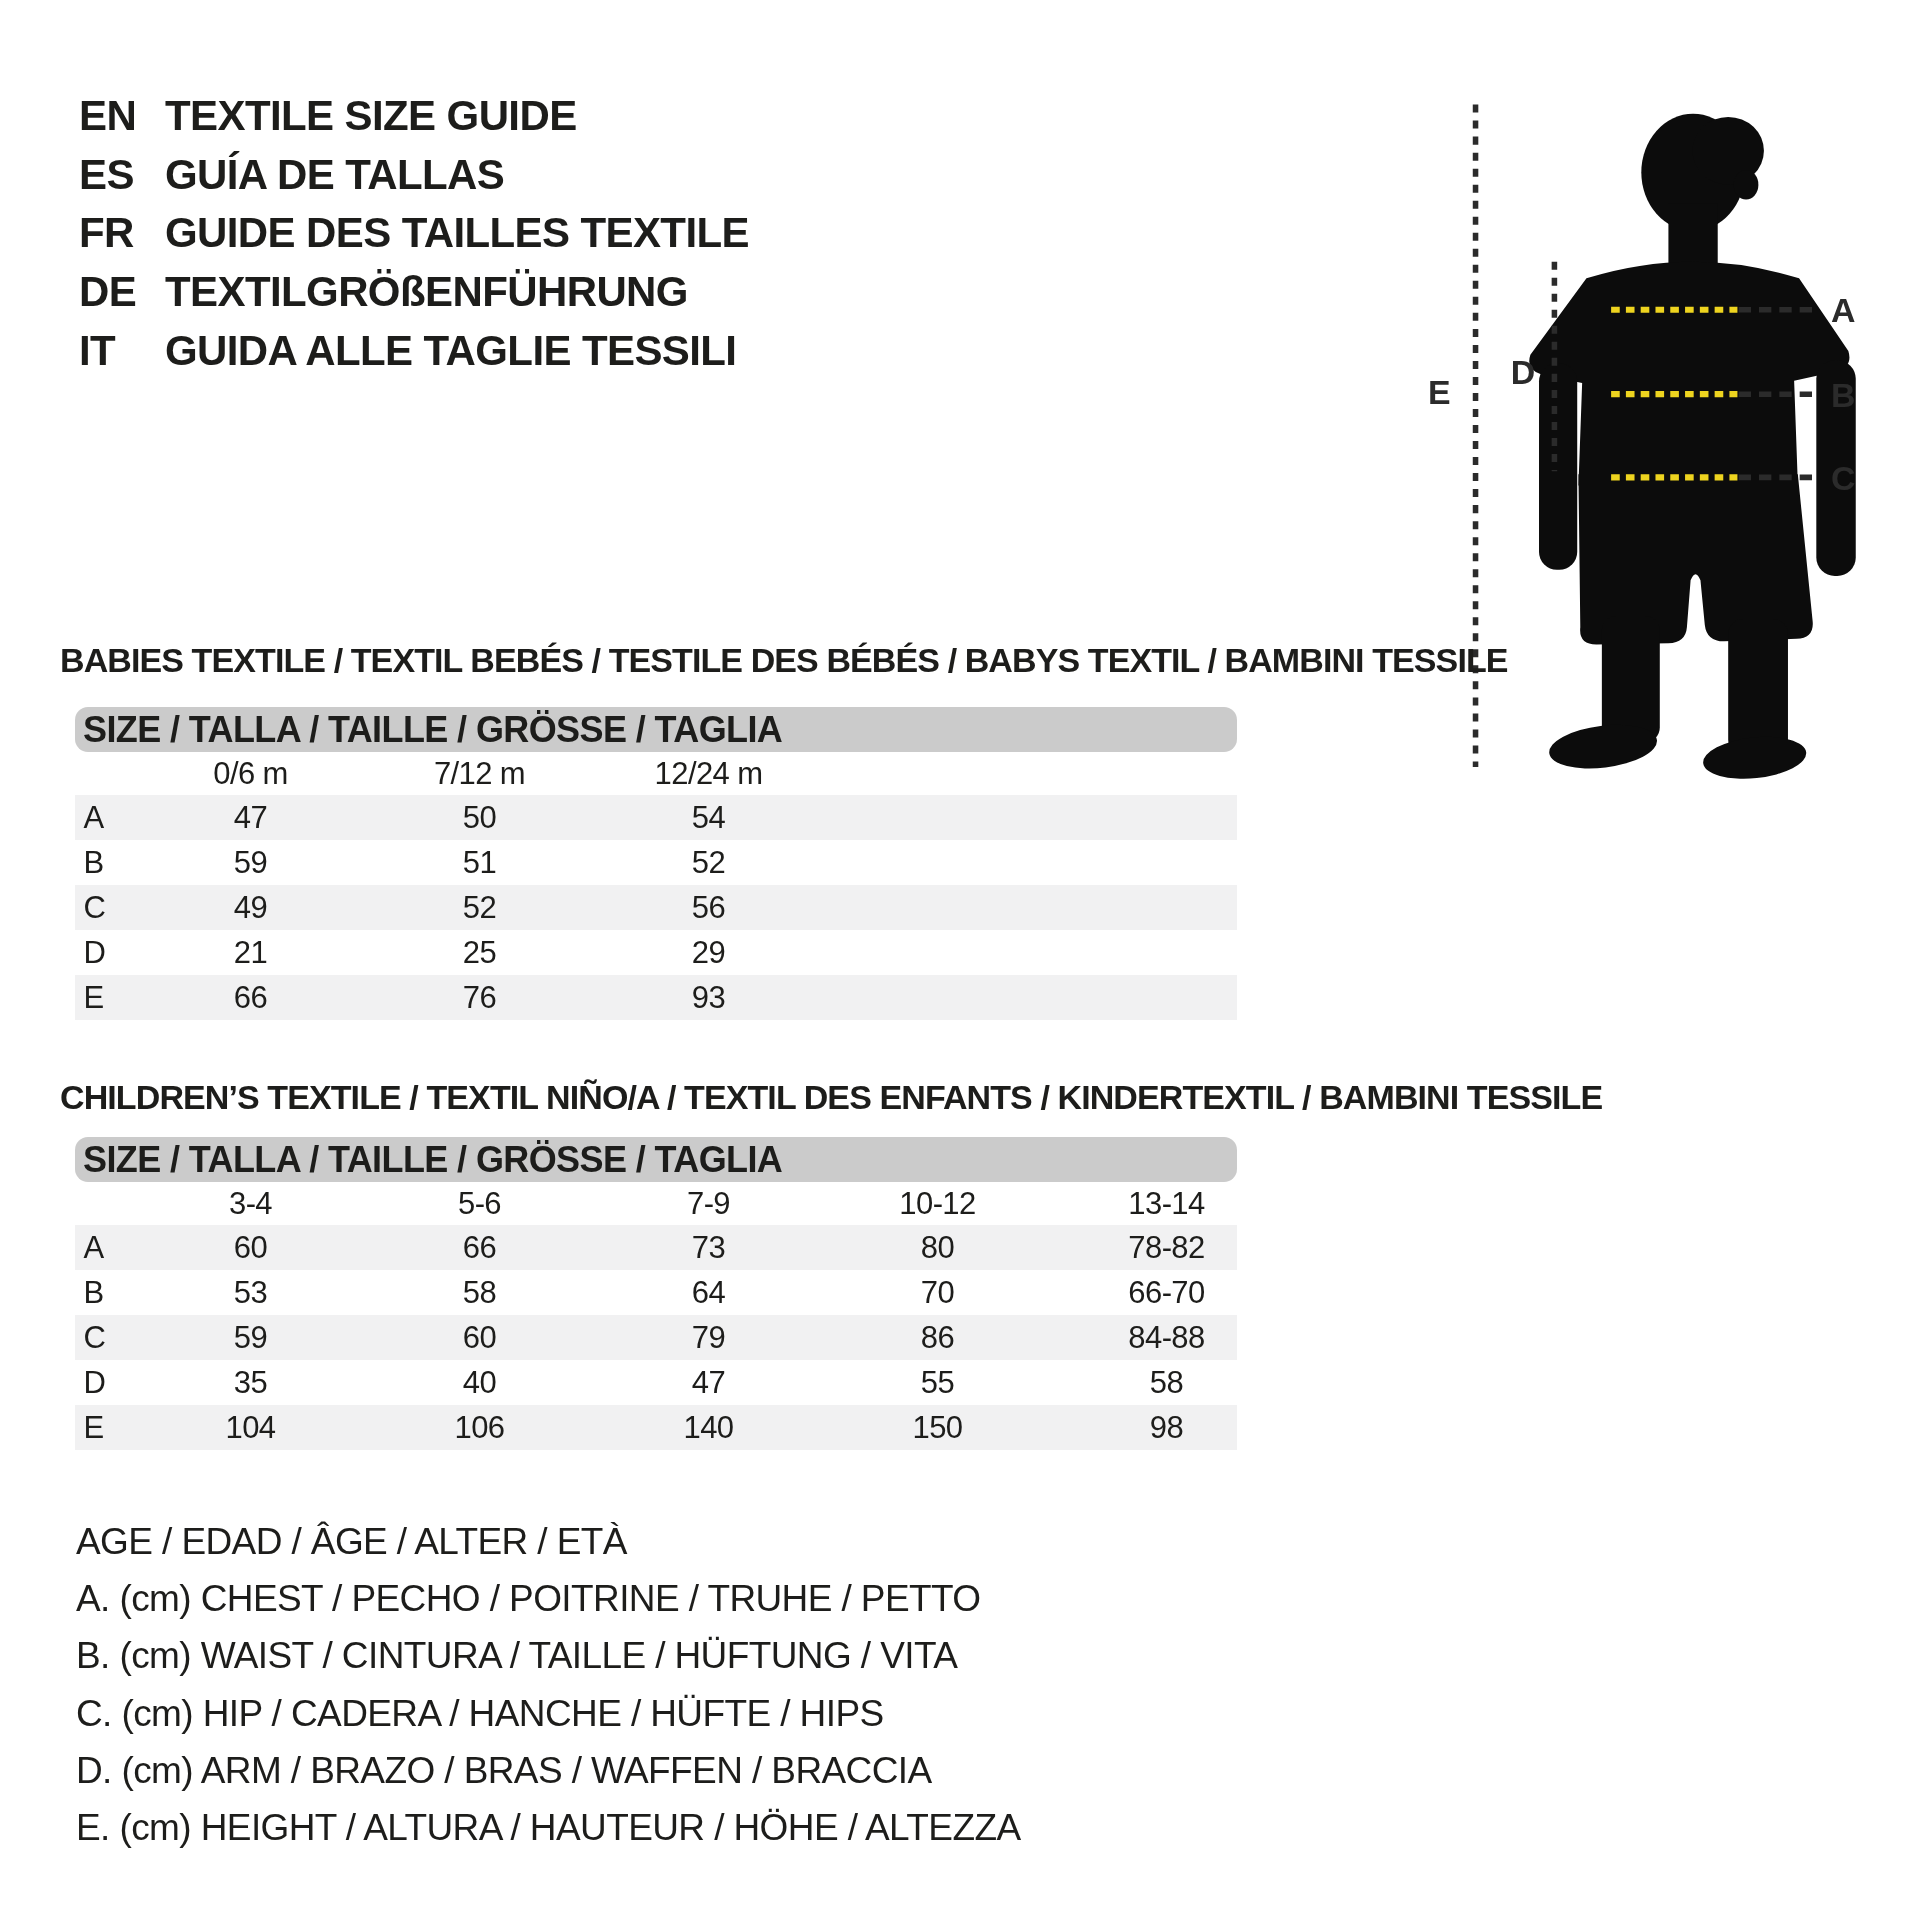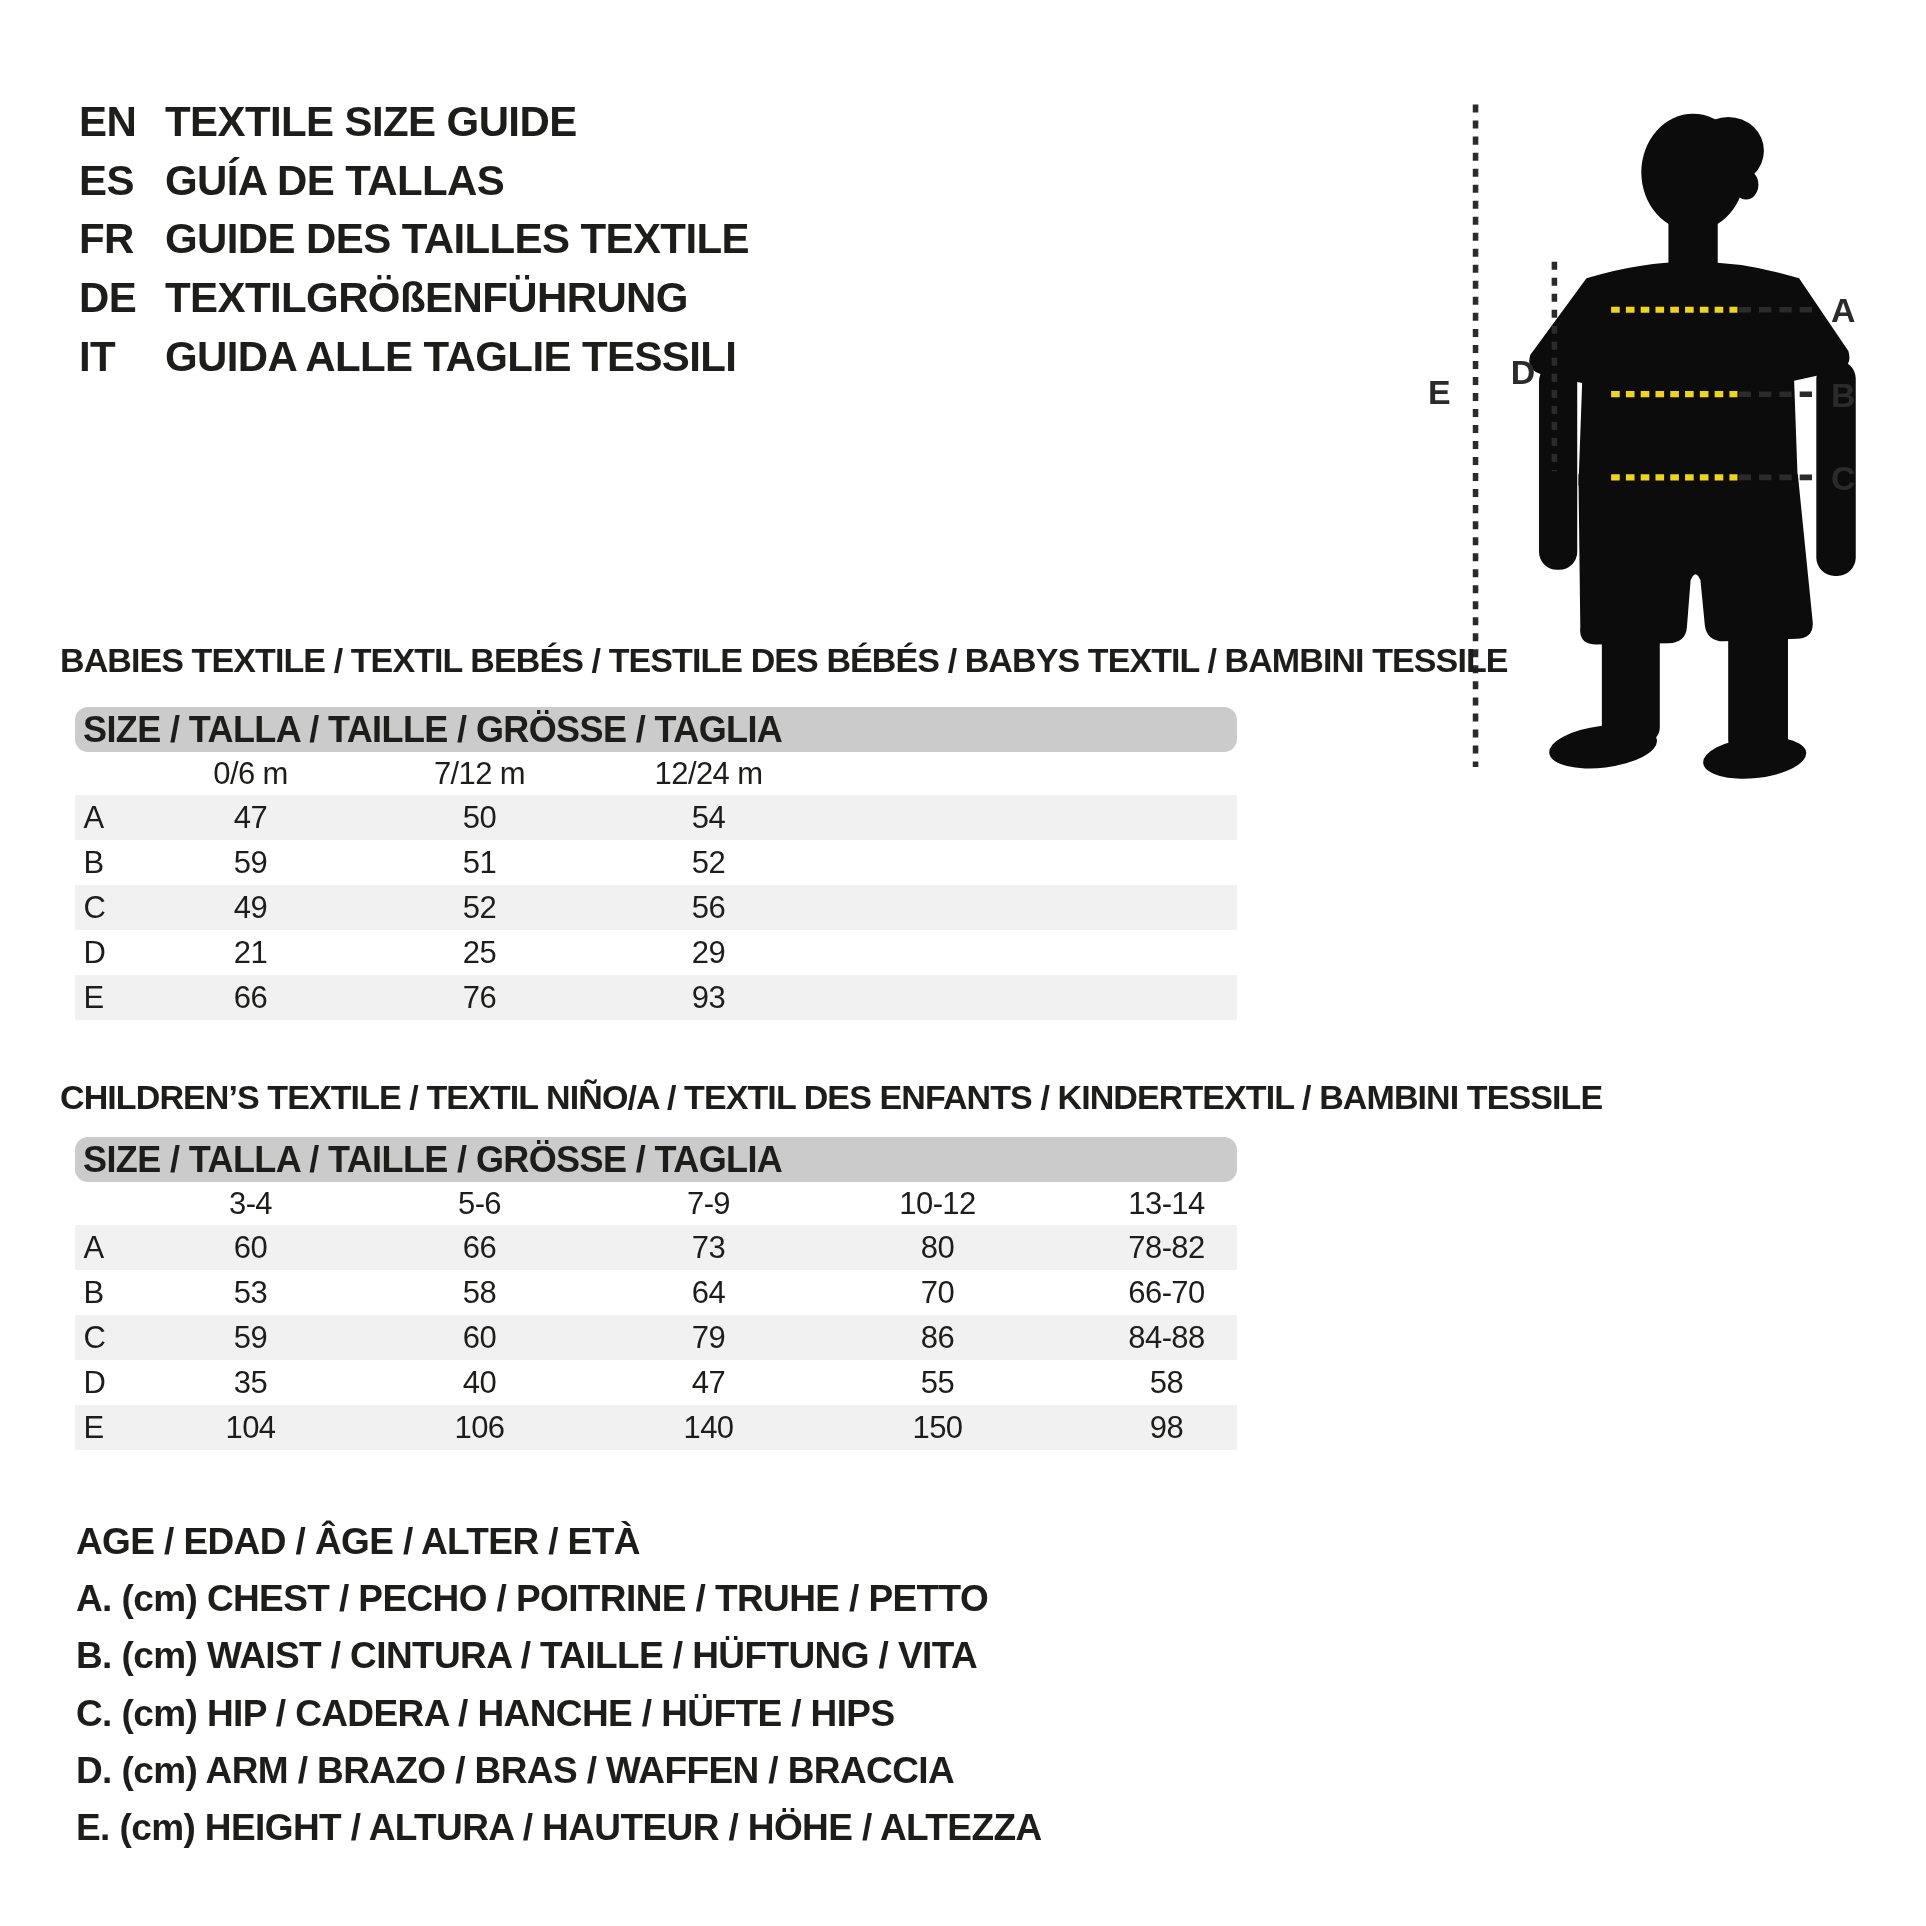--- a/index.html
+++ b/index.html
@@ -6,39 +6,39 @@
   #canvas{
     position:relative;
     width:1926px;height:1926px;
     background:#ffffff;
     font-family:"Liberation Sans", sans-serif;
     color:#1d1d1b;
     overflow:hidden;
     letter-spacing:-0.6px;
   }
   
-  .lang-row{position:absolute;left:79px;height:59px;display:flex;align-items:center;
+  .lang-row{position:absolute;left:79px;height:59px;display:flex;
     font-size:42px;font-weight:bold;white-space:nowrap;}
   .lang-code{display:inline-block;width:86px;}
   
   .section-heading{position:absolute;left:60px;font-size:34px;font-weight:bold;
     white-space:nowrap;letter-spacing:-0.9px;}
   
   .size-table{position:absolute;left:75px;width:1162px;}
   .sizebar{height:45px;background:#cbcbcb;display:flex;align-items:center;
     padding-left:8px;box-sizing:border-box;font-size:36px;font-weight:bold;border-radius:13px;}
   .grid-row{display:grid;grid-template-columns:57px repeat(5,221px);height:45px;
     align-items:center;gap:8px;}
   .colhead-row{height:43px;}
   .grid-row .rowlabel{font-size:31px;padding-left:8.6px;}
   .grid-row .cell{font-size:31px;text-align:center;}
   .grid-row.alt{background:#f1f1f2;}
   
   .legend-line{position:absolute;left:76px;height:57px;display:flex;align-items:center;
-    font-size:37px;font-weight:bold;white-space:nowrap;}
+    font-size:37px;font-weight:normal;white-space:nowrap;}
   
   #figure-svg{position:absolute;left:1417px;top:86px;}
   .fig-label{font-size:55px;font-weight:bold;fill:#2b2b2b;
     font-family:"Liberation Sans", sans-serif;}
 </style>
 </head>
 <body>
 
 <div id="canvas">
 

